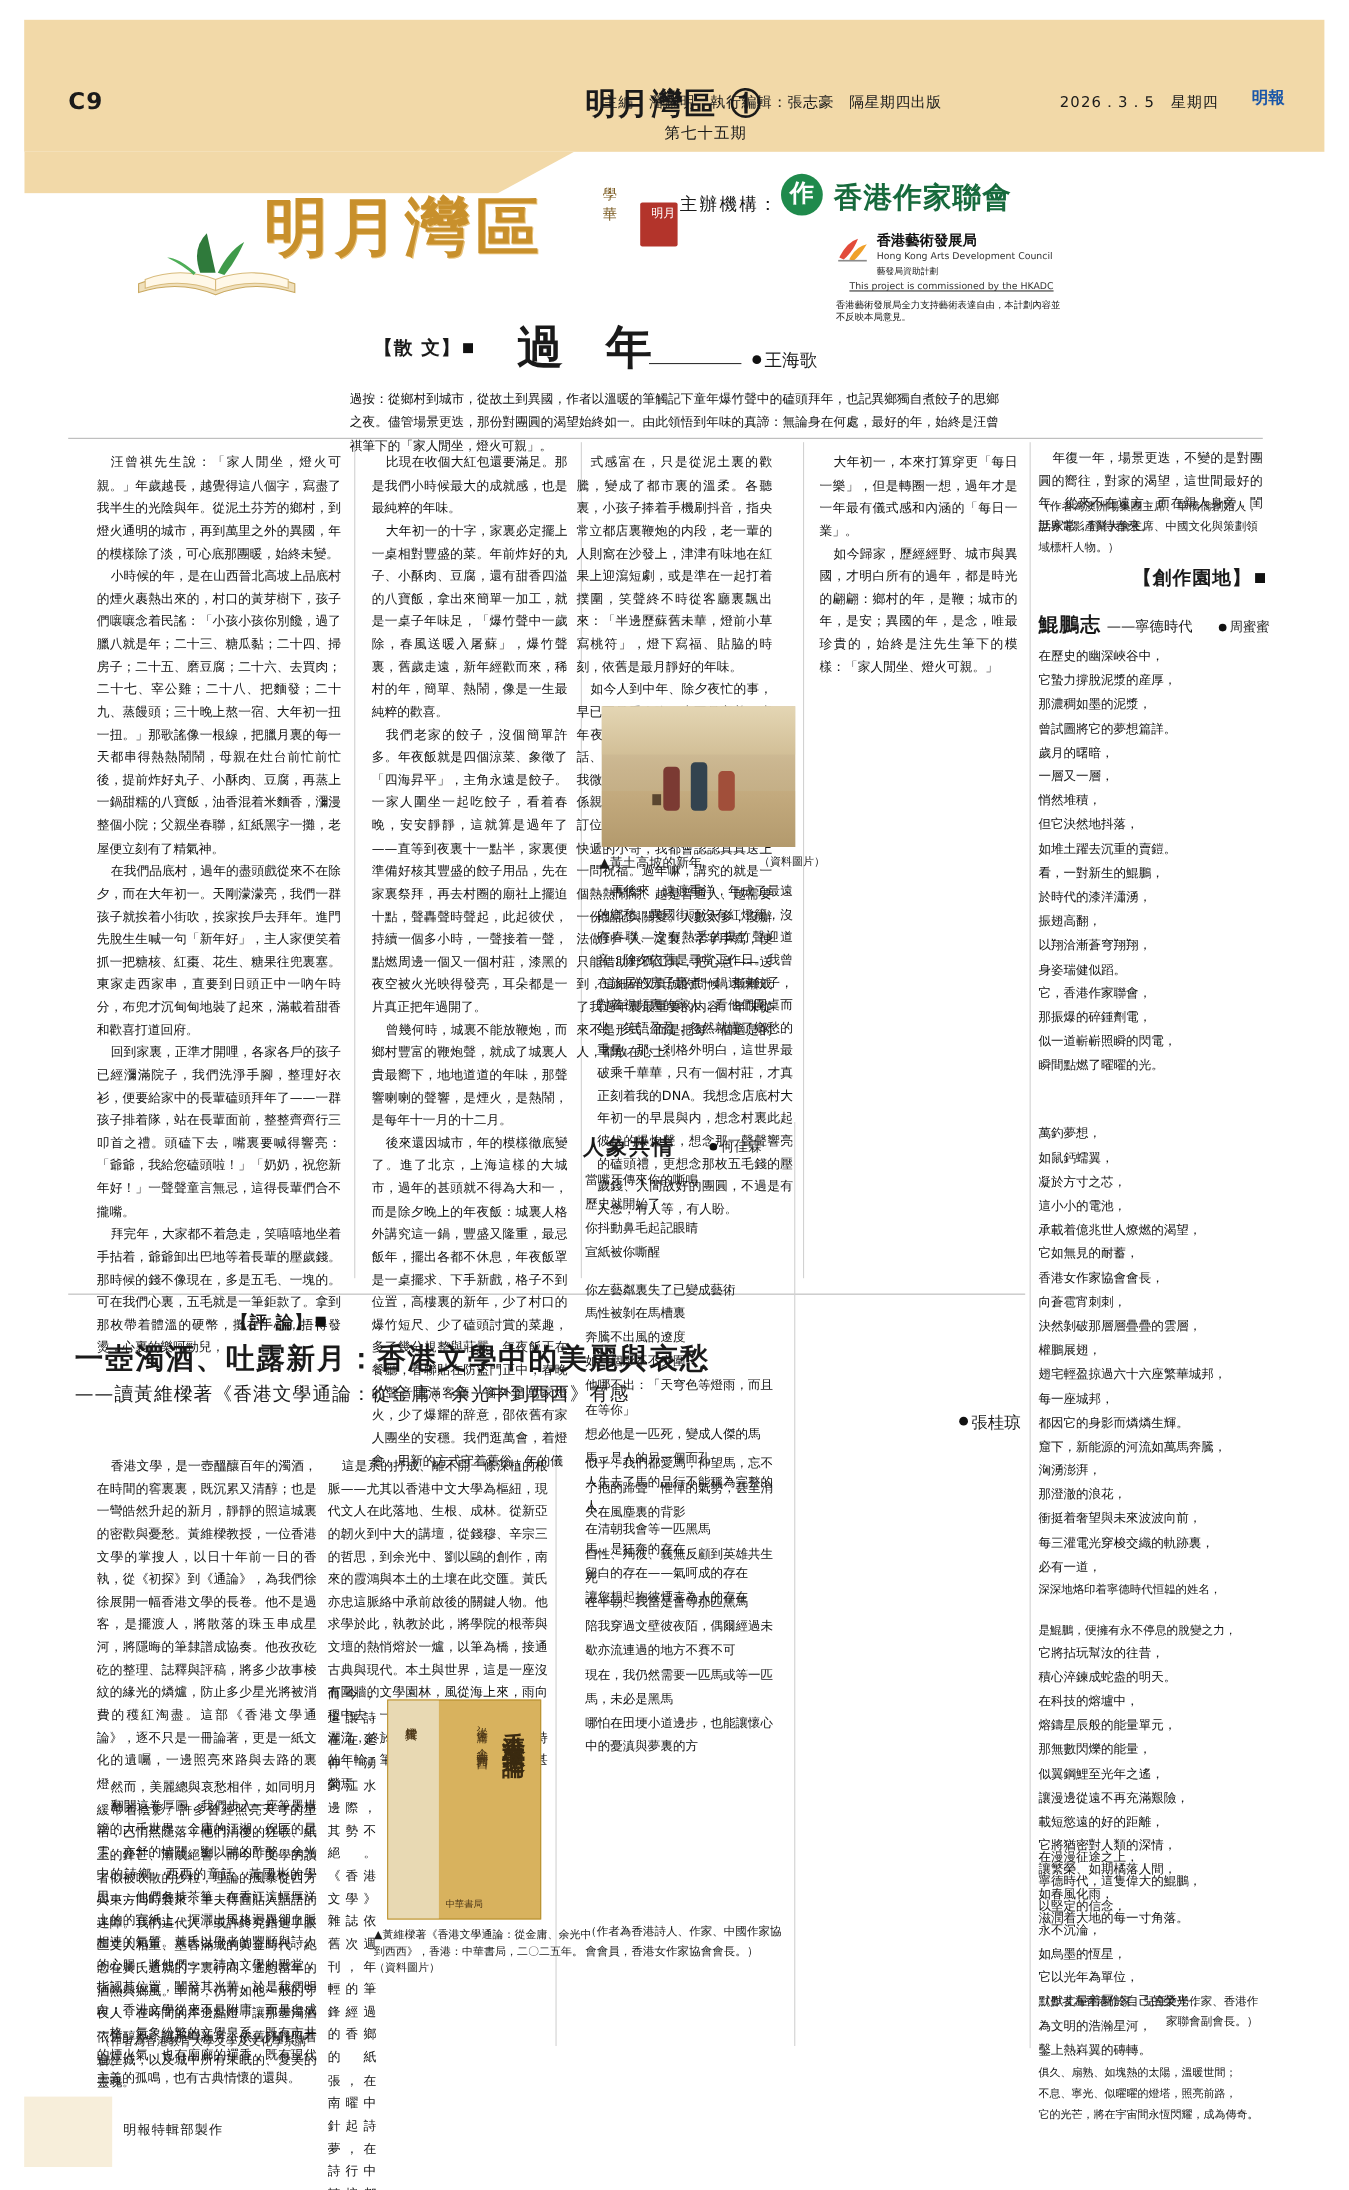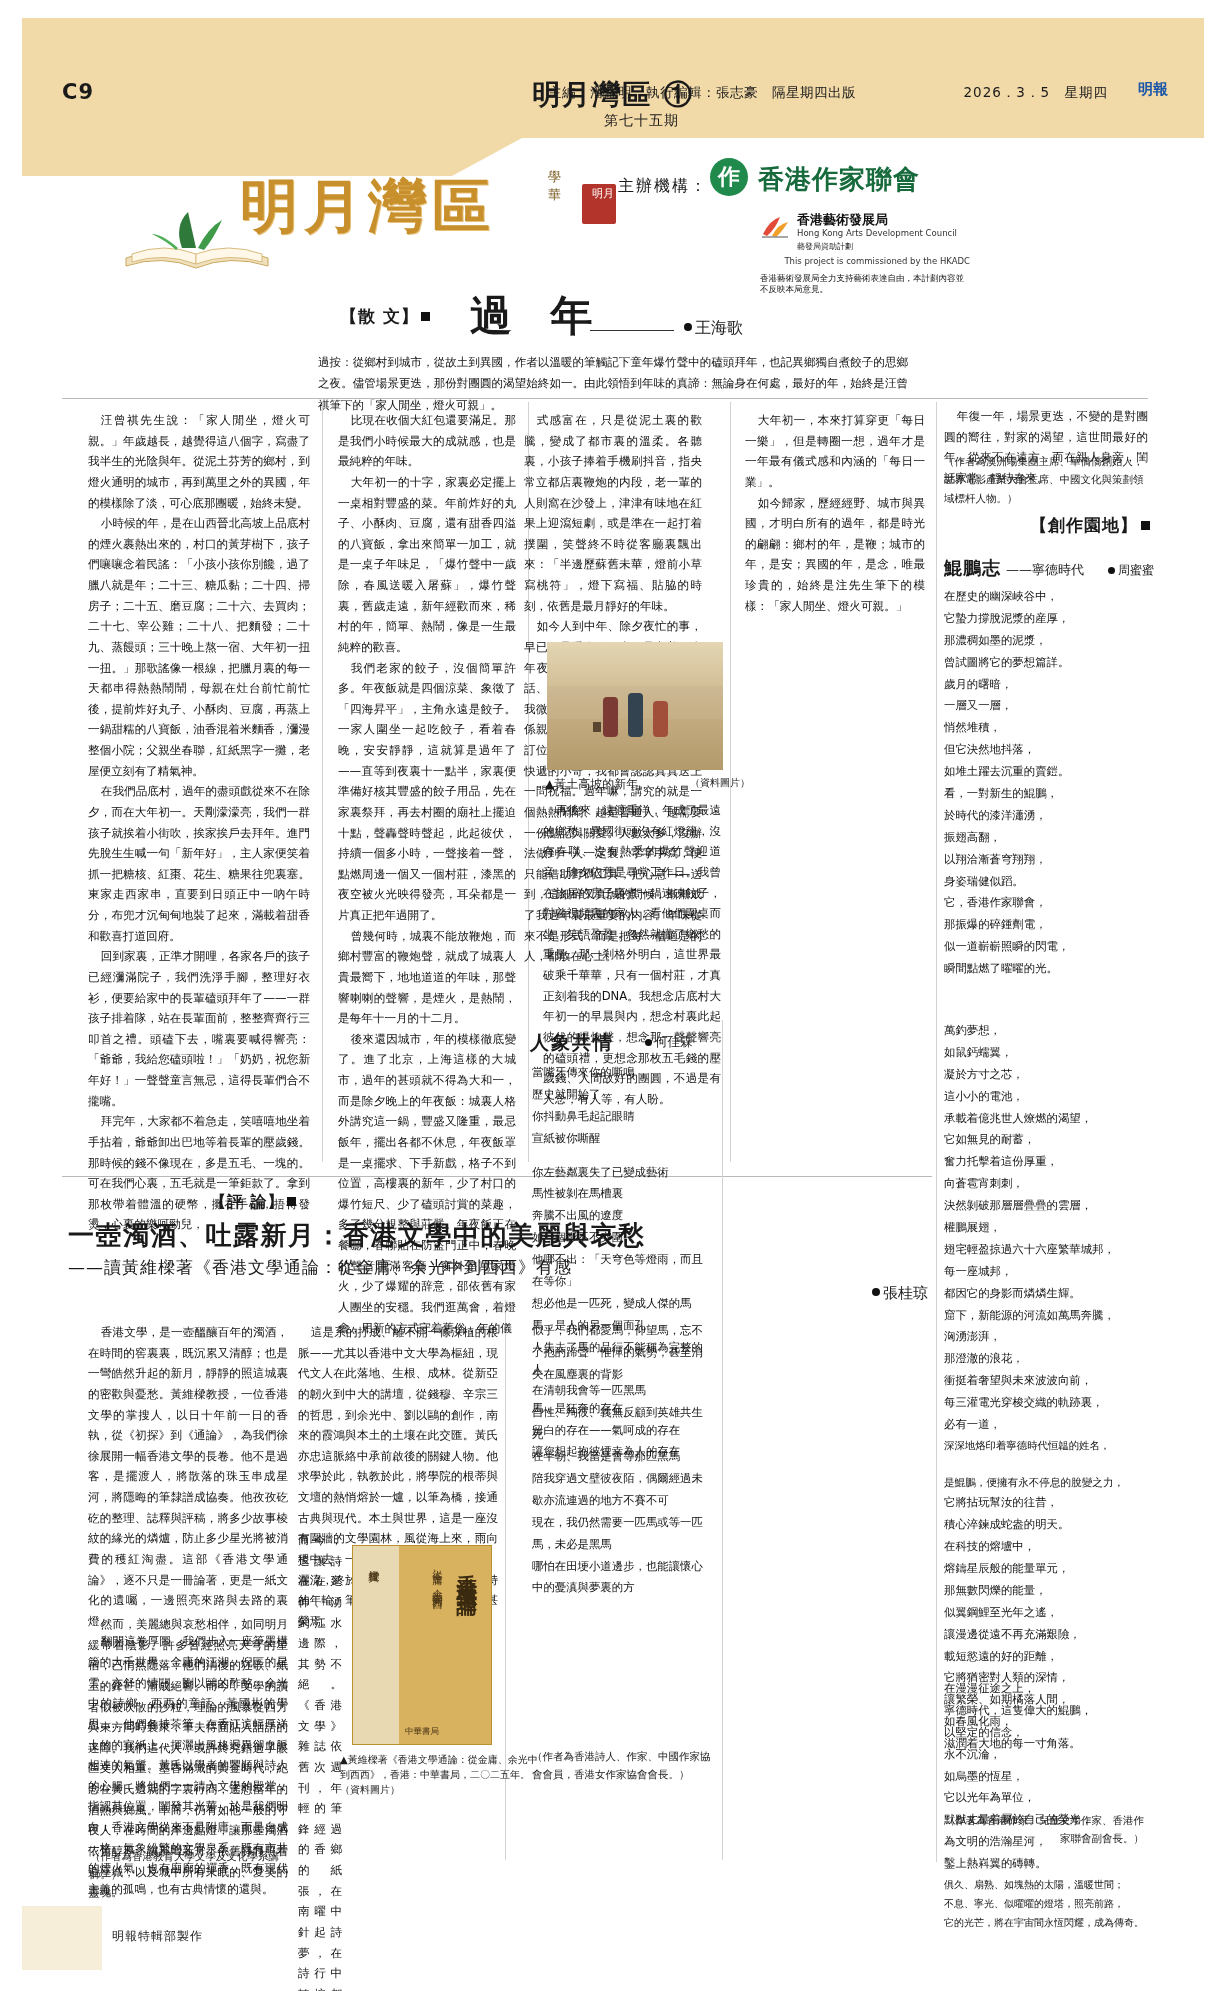--- a/index.html
+++ b/index.html
@@ -304,21 +304,21 @@
           <path d="M12 24 Q18 12 28 10 Q22 20 16 25 Z" fill="#f0a02a"></path>
           <path d="M2 25 H28" stroke="#8a8a8a" stroke-width="1.5"></path>
         </svg>
       </div>
       <div>
         <div class="adc-cn">香港藝術發展局</div>
         <div class="adc-en">Hong Kong Arts Development Council</div>
         <div class="adc-note">藝發局資助計劃</div>
       </div>
     </div>
-    <div class="adc-en" style="text-align:right;margin-top:4px;">This project is commissioned by the HKADC</div>
+    <div class="adc-en" style="text-align:center;margin-top:4px;text-decoration:underline;">This project is commissioned by the HKADC</div>
     <div class="adc-dis">香港藝術發展局全力支持藝術表達自由，本計劃內容並不反映本局意見。</div>
   </div>
 
   <div class="genre-essay">
     <span>【散 文】</span><span class="sq"></span>
   </div>
   <div class="headline">過 年</div>
   <div class="byline-rule"></div>
   <div class="byline">
     <span class="dot"></span><span>王海歌</span>
@@ -414,21 +414,21 @@
     <div>瞬間點燃了曜曜的光。</div>
   </div>
 
   <div class="verse" style="left:944px; top:1020px; width:210px;">
     <div>萬釣夢想，</div>
     <div>如鼠鈣蠕翼，</div>
     <div>凝於方寸之芯，</div>
     <div>這小小的電池，</div>
     <div>承載着億兆世人燎燃的渴望，</div>
     <div>它如無見的耐蓄，</div>
-    <div>奮力托擊着這份厚重，</div>
+    <div>香港女作家協會會長，</div>
     <div>向蒼雹宵刺刺，</div>
     <div>決然剝破那層層疊疊的雲層，</div>
     <div>權鵬展翅，</div>
     <div>翅宅輕盈掠過六十六座繁華城邦，</div>
     <div>每一座城邦，</div>
     <div>都因它的身影而燐燐生輝。</div>
     <div>窟下，新能源的河流如萬馬奔騰，</div>
     <div>洶湧澎湃，</div>
     <div>那澄澈的浪花，</div>
     <div>衝挺着奢望與未來波波向前，</div>

